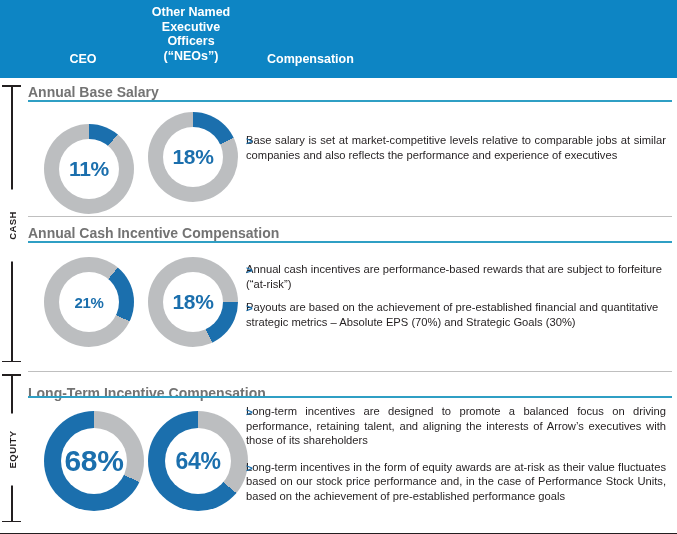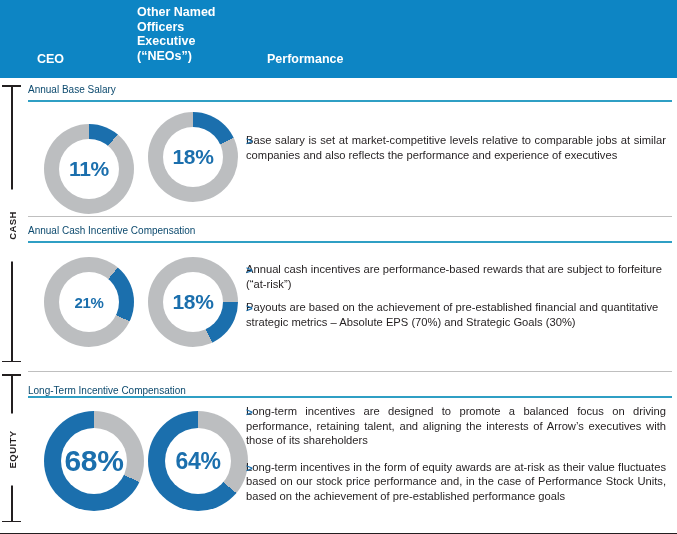--- a/index.html
+++ b/index.html
@@ -17,21 +17,21 @@
   .header-bar{
     position:absolute;left:0;top:0;width:677px;height:78px;
     background:#0d85c4;
   }
   .hdr-col{
     position:absolute;
     color:#ffffff;
     font-weight:bold;
     font-size:12.5px;
     line-height:14.5px;
-    text-align:left;
+    text-align:center;
   }
   .hdr-ceo{left:37px;top:52px;width:92px;}
   .hdr-neo{left:137px;top:5px;width:108px;}
   .hdr-desc{left:267px;top:52px;width:150px;text-align:left;}
 
   
   .bracket{position:absolute;}
   .bracket .vline{
     position:absolute;left:9px;top:0;width:1.5px;height:100%;
     background:#231f20;
@@ -59,21 +59,21 @@
   #bracket-cash{left:2px;top:85px;height:277px;width:20px;}
   #bracket-equity{left:2px;top:374px;height:148px;width:20px;}
 
   
   .row{position:absolute;left:28px;width:644px;}
   .sep-line{
     position:absolute;left:0;top:0;width:100%;height:1px;background:#bfbfbf;
   }
   .sec-title{
     position:absolute;left:0;
-    font-size:10px;font-weight:normal;color:#0c4a6e;
+    font-size:14px;font-weight:bold;color:#737373;
     white-space:nowrap;
   }
   .sec-underline{
     position:absolute;left:0;width:100%;height:1.6px;background:#2f9fc4;
   }
 
   
   .donut{
     position:absolute;
     border-radius:50%;
@@ -110,25 +110,25 @@
 </style>
 </head>
 <body>
 
 <div class="page">
 
   <div class="header-bar">
     <div class="hdr-col hdr-ceo">CEO</div>
     <div class="hdr-col hdr-neo">
       <div>Other Named</div>
+      <div>Executive</div>
       <div>Officers</div>
-      <div>Executive</div>
       <div>(“NEOs”)</div>
     </div>
-    <div class="hdr-col hdr-desc">Performance</div>
+    <div class="hdr-col hdr-desc">Compensation</div>
   </div>
 
   <div class="bracket" id="bracket-cash">
     <div class="cap top"></div>
     <div class="vline"></div>
     <div class="cap bot"></div>
     <div class="blabel">CASH</div>
   </div>
 
   <div class="bracket" id="bracket-equity">

